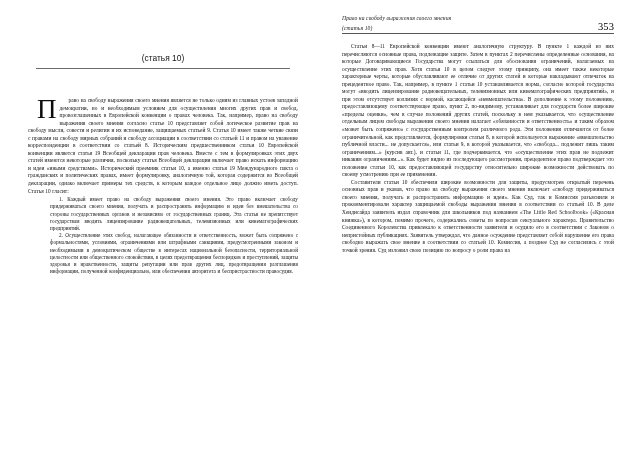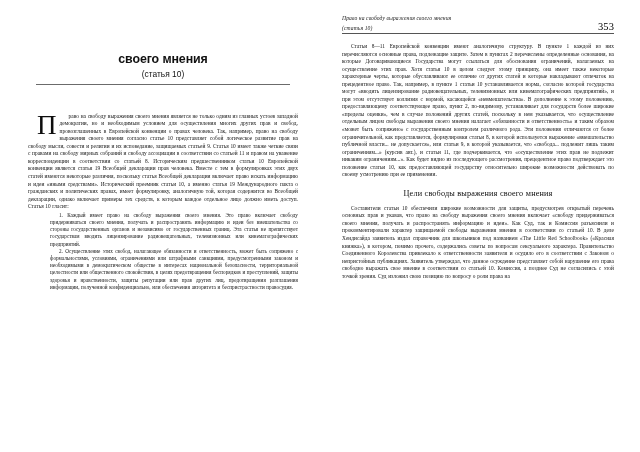--- a/index.html
+++ b/index.html
@@ -152,21 +152,20 @@
   .body-start-right { margin-top: 3px; }
 </style>
 </head>
 <body>
 
 <div class="spread">
 
   <div class="page page-left">
 
     <div class="chapter-title-block">
-      <div class="chapter-title">своего мнения</div>
       <div class="chapter-subtitle">(статья 10)</div>
       <div class="title-rule"></div>
     </div>
 
     <div class="col body-start-left">
 
       <p class="dropcap-para"><span class="dropcap">П</span><span>раво на свободу выражения своего мнения является не только одним из главных устоев западной демократии, но и необходимым условием для осуществления многих других прав и свобод, провозглашенных в Европейской конвенции о правах человека. Так, например, право на свободу выражения своего мнения согласно статье 10 представляет собой логическое развитие прав на свободу мысли, совести и религии и их исповедание, защищаемых статьей 9. Статья 10 имеет также четкие связи с правами на свободу мирных собраний и свободу ассоциации в соответствии со статьей 11 и правом на уважение корреспонденции в соответствии со статьей 8. Историческим предшественником статьи 10 Европейской конвенции является статья 19 Всеобщей декларации прав человека. Вместе с тем в формулировках этих двух статей имеются некоторые различия, поскольку статья Всеобщей декларации включает право искать информацию и идеи «иными средствами». Исторический преемник статьи 10, а именно статья 19 Международного пакта о гражданских и политических правах, имеет формулировку, аналогичную той, которая содержится во Всеобщей декларации, однако включает примеры тех средств, к которым каждое отдельное лицо должно иметь доступ. Статья 10 гласит:</span></p>
 
       <div class="quote-block">
         <p>1. Каждый имеет право на свободу выражения своего мнения. Это право включает свободу придерживаться своего мнения, получать и распространять информацию и идеи без вмешательства со стороны государственных органов и независимо от государственных границ. Эта статья не препятствует государствам вводить лицензирование радиовещательных, телевизионных или кинематографических предприятий.</p>
@@ -188,20 +187,19 @@
           <span class="rh-pageno">353</span>
         </div>
       </div>
       <div class="rh-rule"></div>
     </div>
 
     <div class="col body-start-right">
 
       <p>Статьи 8—11 Европейской конвенции имеют аналогичную структуру. В пункте 1 каждой из них перечисляются основные права, подлежащие защите. Затем в пунктах 2 перечислены определенные основания, на которые Договаривающиеся Государства могут ссылаться для обоснования ограничений, налагаемых на осуществление этих прав. Хотя статья 10 в целом следует этому принципу, она имеет также некоторые характерные черты, которые обуславливают ее отличие от других статей и которые накладывают отпечаток на прецедентное право. Так, например, в пункте 1 статьи 10 устанавливается норма, согласно которой государства могут «вводить лицензирование радиовещательных, телевизионных или кинематографических предприятий», и при этом отсутствует коллизия с нормой, касающейся «невмешательства». В дополнение к этому положению, предоставляющему соответствующее право, пункт 2, по-видимому, устанавливает для государств более широкие «пределы оценки», чем в случае положений других статей, поскольку в нем указывается, что осуществление отдельным лицом свободы выражения своего мнения налагает «обязанности и ответственность» и таким образом «может быть сопряжено» с государственным контролем различного рода. Эти положения отличаются от более ограничительной, как представляется, формулировки статьи 8, в которой используется выражение «вмешательство публичной власти... не допускается», или статьи 9, в которой указывается, что «свобода... подлежит лишь таким ограничениям...» (курсив авт.), и статьи 11, где подчеркивается, что «осуществление этих прав не подлежит никаким ограничениям...». Как будет видно из последующего рассмотрения, прецедентное право подтверждает это положение статьи 10, как предоставляющей государству относительно широкие возможности действовать по своему усмотрению при ее применении.</p>
 
-      <div class="section-head">Цели свободы выражения своего мнения</div>
 
       <p>Составители статьи 10 обеспечили широкие возможности для защиты, предусмотрев открытый перечень основных прав и укавав, что право на свободу выражения своего мнения включает «свободу придерживаться своего мнения, получать и распространять информацию и идеи». Как Суд, так и Комиссия разъяснили и прокомментировали характер защищаемой свободы выражения мнения в соответствии со статьей 10. В деле Хендисайда заявитель издал справочник для школьников под названием «The Little Red Schoolbook» («Красная книжка»), в котором, помимо прочего, содержались советы по вопросам сексуального характера. Правительство Соединенного Королевства привлекало к ответственности заявителя и осудило его в соответствии с Законом о непристойных публикациях. Заявитель утверждал, что данное осуждение представляет собой нарушение его права свободно выражать свое мнение в соответствии со статьей 10. Комиссия, а позднее Суд не согласились с этой точкой зрения. Суд изложил свою позицию по вопросу о роли права на</p>
 
     </div>
   </div>
 
 </div>
 
 </body></html>

